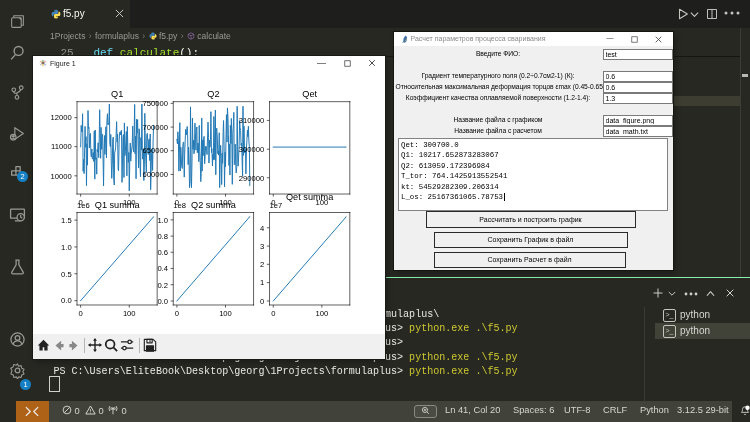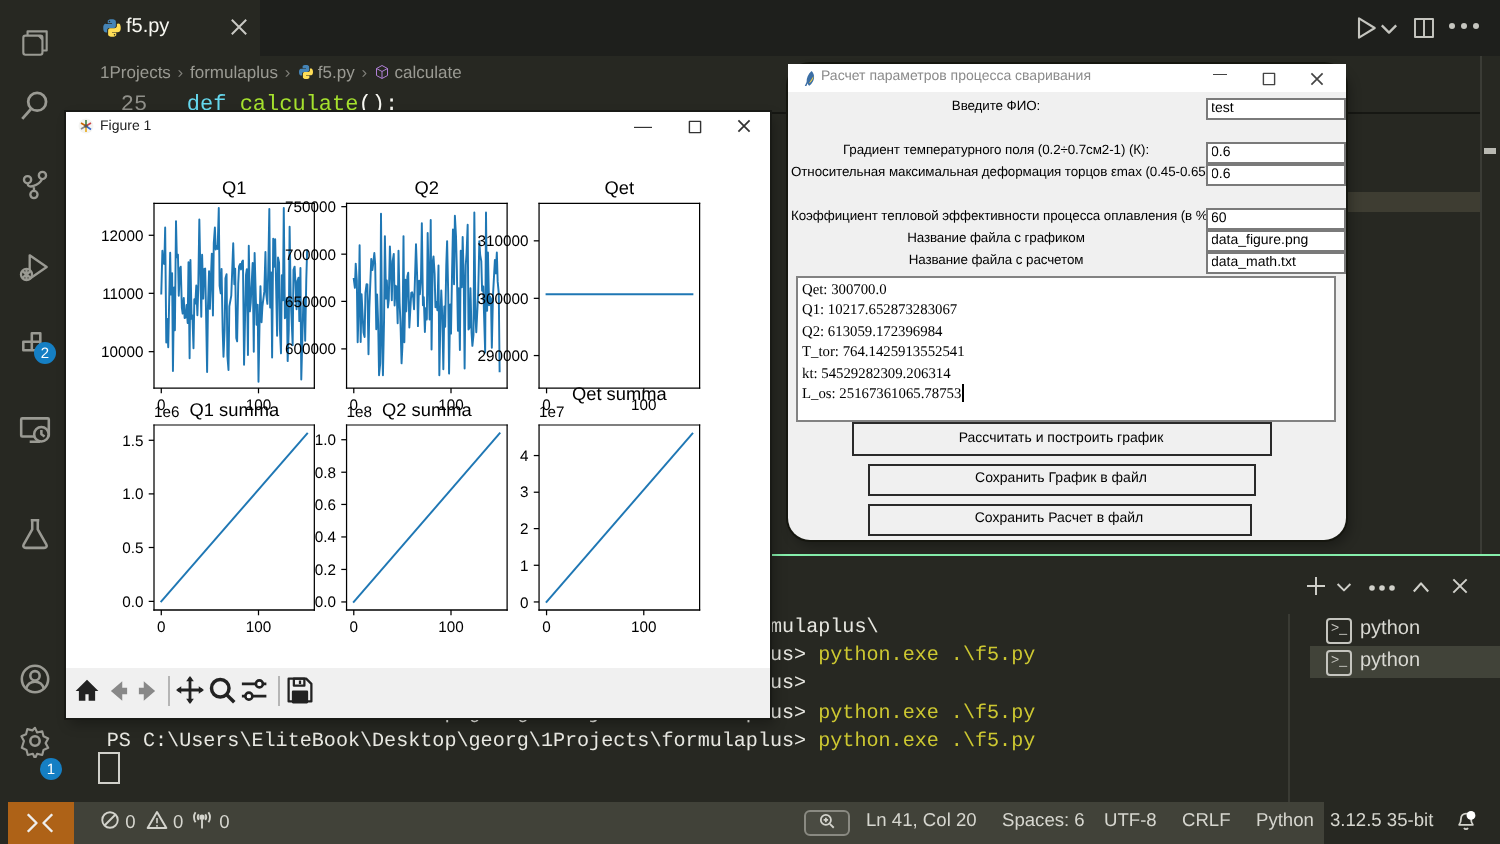--- a/index.html
+++ b/index.html
@@ -28,34 +28,34 @@
   #term .y{color:#cdc831;}
   #tcursor{position:absolute;left:15px;top:98px;width:9px;height:14px;border:1px solid #d0d0ca;}
   #tablist{position:absolute;left:621px;top:29px;width:95px;}
   .trow{position:absolute;left:0;width:95px;height:15.5px;color:#d8d8d2;font-size:10px;}
   .trow.sel{background:#414339;}
   .ticon{position:absolute;left:8px;top:2px;width:11px;height:11px;border:1px solid #c5c5bf;border-radius:2px;color:#c5c5bf;font-size:7px;line-height:10px;text-align:center;}
   .trow .tl{position:absolute;left:25px;top:2px;}
   #tsash{position:absolute;left:610px;top:29px;width:1px;height:95px;background:#3a3b34;}
   .picon{position:absolute;top:8px;color:#d0d0ca;font-size:12px;}
   
-  #status{left:4px;top:401px;width:658px;height:21px;background:#414239;color:#d6d6cf;font-size:9.3px;}
+  #status{left:16px;top:401px;width:716px;height:21px;background:#414239;color:#d6d6cf;font-size:9.3px;}
   #remote{position:absolute;left:0;top:0;width:33px;height:21px;background:#ae6217;color:#eee;}
   #status .it{position:absolute;top:4px;white-space:nowrap;}
   
   #figwin{left:33px;top:55.5px;width:352px;height:303px;background:#ffffff;box-shadow:0 0 0 1px #191a16,2px 3px 6px rgba(0,0,0,.3);}
   #figtitle{position:absolute;left:0;top:0;width:100%;height:14px;background:#fff;color:#222;font-size:7px;}
   #figtb{position:absolute;left:0;top:278px;width:352px;height:25px;background:#f0f0f0;}
   
-  #dlg{left:393.5px;top:31.5px;width:279px;height:238px;background:#f0f0f0;box-shadow:0 0 0 1px #15160f,2px 3px 6px rgba(0,0,0,.3);border-radius:11px;}
+  #dlg{left:393.5px;top:31.5px;width:279px;height:238px;background:#f0f0f0;box-shadow:0 0 0 1px #15160f,2px 3px 6px rgba(0,0,0,.3);}
   #dlgtitle{position:absolute;left:0;top:0;width:100%;height:14px;background:#fff;color:#8a8a8a;font-size:7px;}
   .drow{position:absolute;width:100%;height:11px;}
   .dlabel{position:absolute;left:2px;width:205px;text-align:center;top:0.5px;font-size:6.7px;letter-spacing:-0.04px;color:#000;white-space:nowrap;}
   .dentry{position:absolute;left:209px;top:-1px;width:66px;height:9px;background:#fff;border:1px solid #7a7a7a;font-size:7px;padding:0 0 0 2px;color:#000;}
-  #dta{position:absolute;left:4.5px;top:106px;width:266px;height:70px;background:#fff;border:1px solid #828282;font-family:Liberation Serif, serif;font-size:7.4px;line-height:10.6px;color:#000;white-space:pre;padding:1px 0 0 2px;}
+  #dta{position:absolute;left:4.5px;top:106px;width:266px;height:70px;background:#fff;border:1px solid #828282;font-family:Liberation Mono, monospace;font-size:7.4px;line-height:10.6px;color:#000;white-space:pre;padding:1px 0 0 2px;}
   .dbtn{position:absolute;background:#f0f0f0;border:1.5px solid #2a2a2a;font-size:7px;color:#000;text-align:center;}
 </style>
 </head>
 <body>
 
   <div class="abs" id="tabbar">
     <div class="abs" id="tab1">
       <svg style="position:absolute;left:17px;top:9px" width="10" height="10" viewBox="0 0 16 16">
         <path fill="#4584b6" d="M7.9 1c-3.6 0-3.3 1.6-3.3 1.6v1.6h3.4v.5H3.2S1 4.4 1 8s1.9 3.5 1.9 3.5h1.2V9.8s-.1-1.9 1.9-1.9h3.3s1.8 0 1.8-1.8V3s.3-2-3.2-2zM6 2.1a.6.6 0 1 1 0 1.2.6.6 0 0 1 0-1.2z"></path>
         <path fill="#ffde57" d="M8.1 15c3.6 0 3.3-1.6 3.3-1.6v-1.6H8v-.5h4.8S15 11.6 15 8s-1.9-3.5-1.9-3.5h-1.2v1.7s.1 1.9-1.9 1.9H6.7s-1.8 0-1.8 1.8V13s-.3 2 3.2 2zm1.9-1.1a.6.6 0 1 1 0-1.2.6.6 0 0 1 0 1.2z"></path>
@@ -202,21 +202,21 @@
       </svg> 0</div>
     <div class="it" style="left:398px;"><span style="display:inline-block;border:1px solid #8a8a82;border-radius:3px;padding:0px 6px 1px 6px;background:#4a4b42;"><svg width="9" height="9" viewBox="0 0 16 16" fill="none" stroke="#d3d3cc" stroke-width="1.6" style="vertical-align:-1px">
           <circle cx="7" cy="7" r="4.5"></circle>
           <path d="M10.5 10.5L14 14M7 5v4M5 7h4"></path>
         </svg></span></div>
     <div class="it" style="left:429px;">Ln 41, Col 20</div>
     <div class="it" style="left:497px;">Spaces: 6</div>
     <div class="it" style="left:548px;">UTF-8</div>
     <div class="it" style="left:587px;">CRLF</div>
     <div class="it" style="left:624px;">Python</div>
-    <div class="it" style="left:661px;">3.12.5 35-bit</div>
+    <div class="it" style="left:661px;">3.12.5 29-bit</div>
     <div class="it" style="left:724px;"><svg width="10" height="11" viewBox="0 0 16 16" fill="none" stroke="#d3d3cc" stroke-width="1.4">
         <path d="M8 2a4 4 0 0 1 4 4c0 3 .8 4.2 1.5 5H2.5C3.2 10.2 4 9 4 6a4 4 0 0 1 4-4zM6.5 13.5a1.6 1.6 0 0 0 3 0"></path>
         <circle cx="12" cy="3.5" r="3.5" fill="#ffffff" stroke="none"></circle>
       </svg></div>
   </div>
 
   <div class="abs" id="figwin">
     <div id="figtitle">
       <svg style="position:absolute;left:6px;top:3.5px" width="8" height="8" viewBox="0 0 16 16">
         <circle cx="8" cy="8" r="7.5" fill="#f4f4f2"></circle>
@@ -1256,23 +1256,23 @@
       <input class="dentry" value="test" style="">
     </div>
     <div class="drow" style="top:40px">
       <span class="dlabel">Градиент температурного поля (0.2÷0.7см2-1) (К):</span>
       <input class="dentry" value="0.6" style="">
     </div>
     <div class="drow" style="top:51px">
       <span class="dlabel">Относительная максимальная деформация торцов εmax (0.45-0.65):</span>
       <input class="dentry" value="0.6" style="">
     </div>
-    <div class="drow" style="top:73px">
-      <span class="dlabel">Коэффициент тепловой эффективности процесса оплавления (в %):</span>
-      <input class="dentry" value="60" style="">
+    <div class="drow" style="top:62px">
+      <span class="dlabel">Коэффициент качества оплавляемой поверхности (1.2-1.4):</span>
+      <input class="dentry" value="1.3" style="">
     </div>
     <div class="drow" style="top:95px">
       <span class="dlabel">Название файла с расчетом</span>
       <input class="dentry" value="data_math.txt" style="">
     </div>
     <div class="drow" style="top:84px">
       <span class="dlabel">Название файла с графиком</span>
       <input class="dentry" value="data_figure.png" style="">
     </div>
     <div id="dta">Qet: 300700.0

